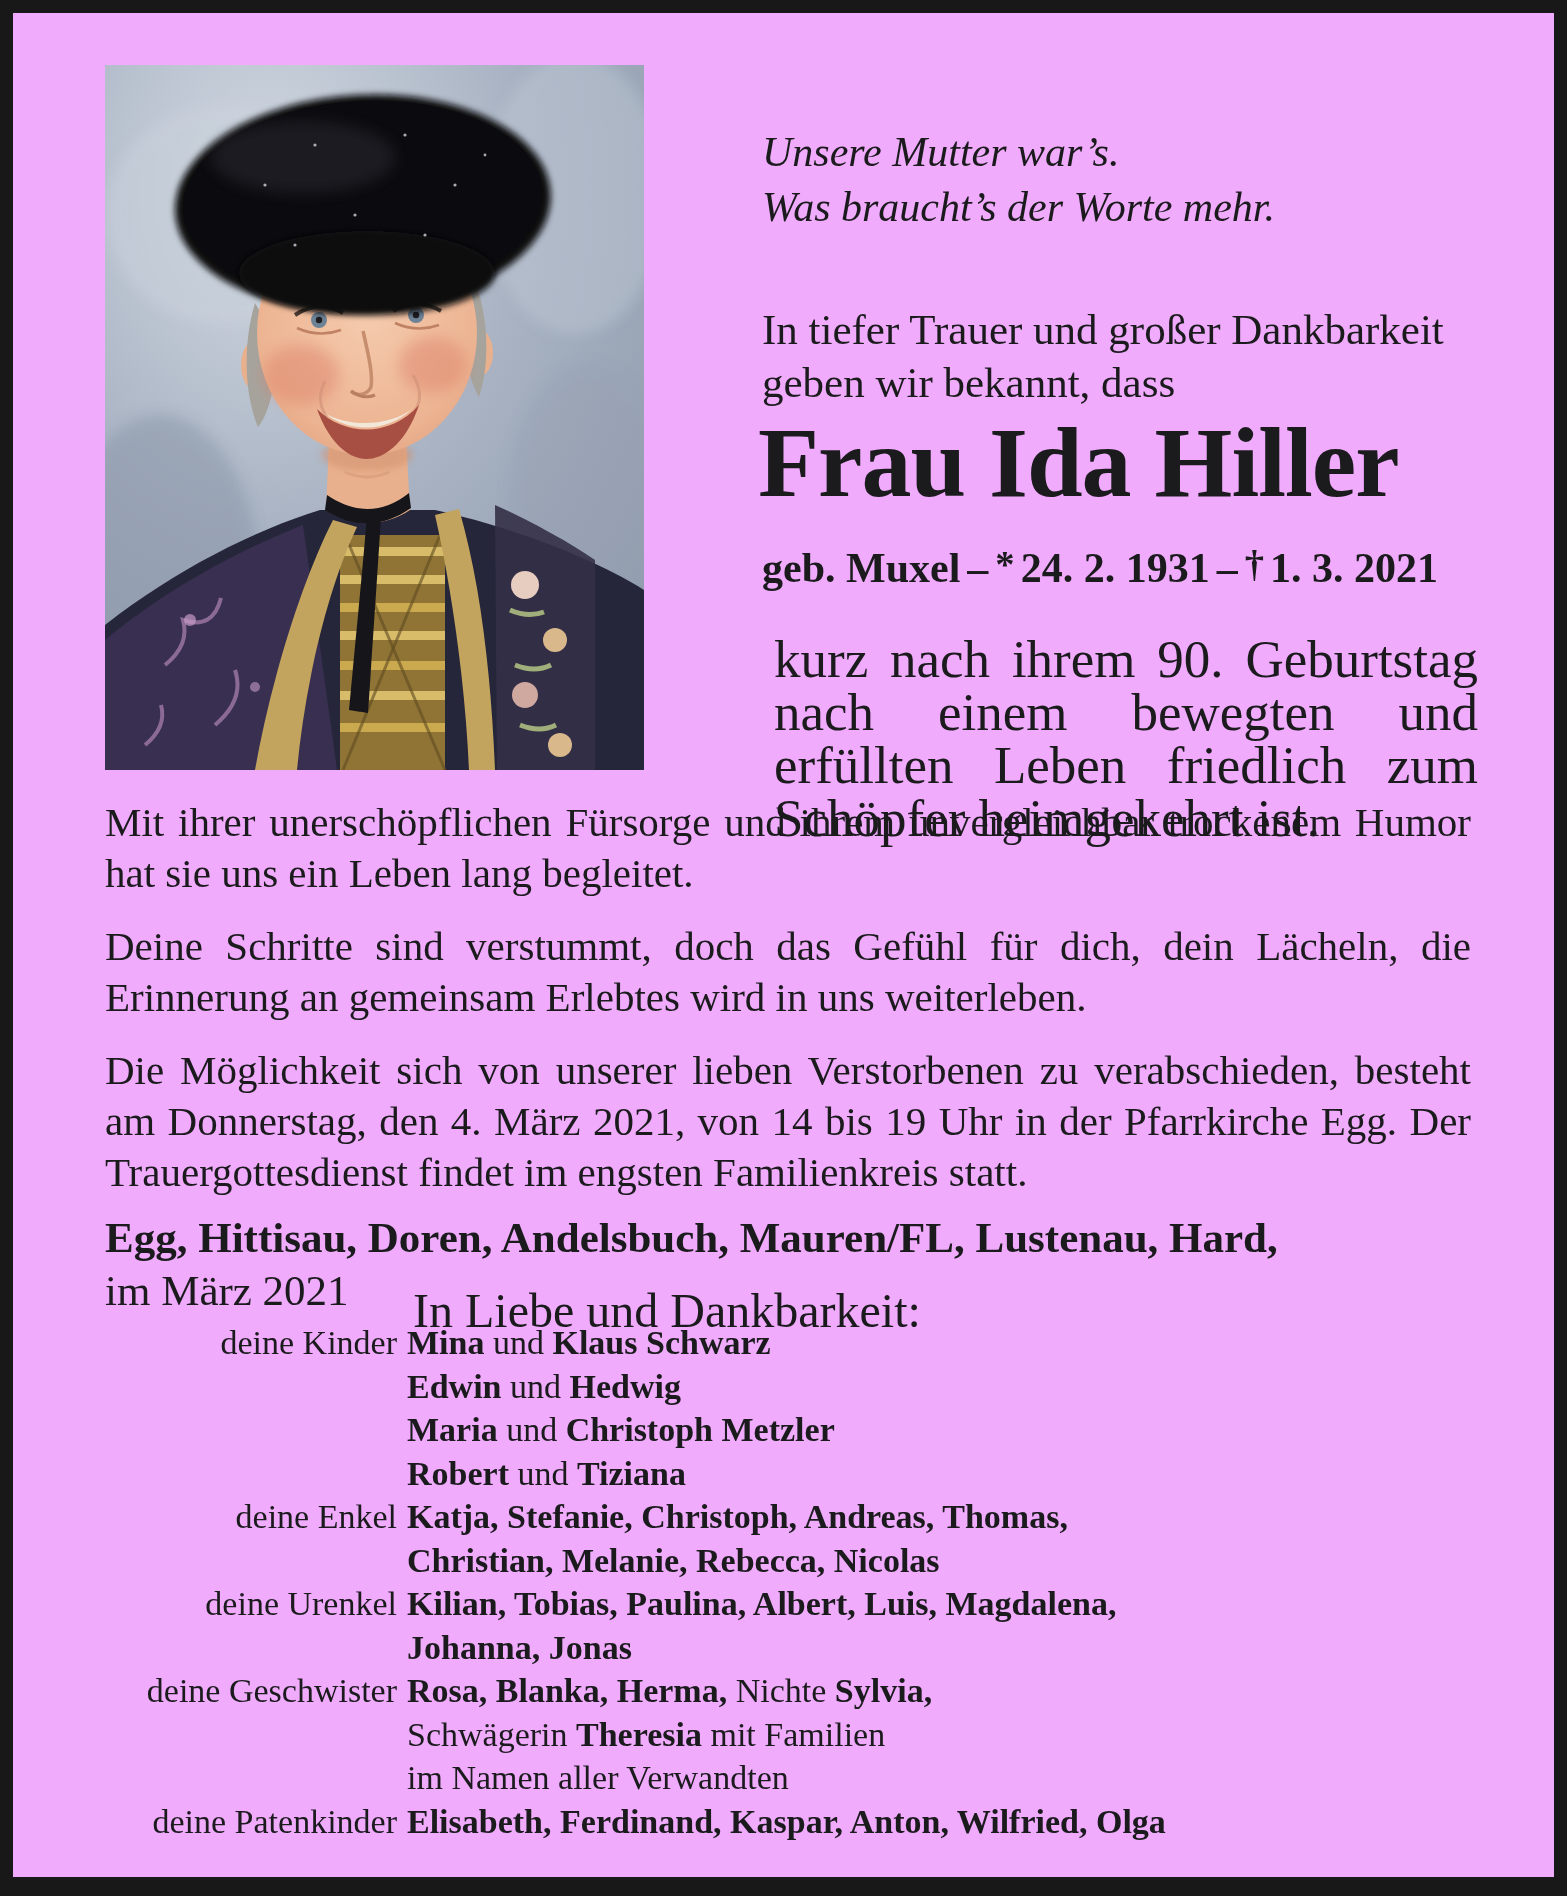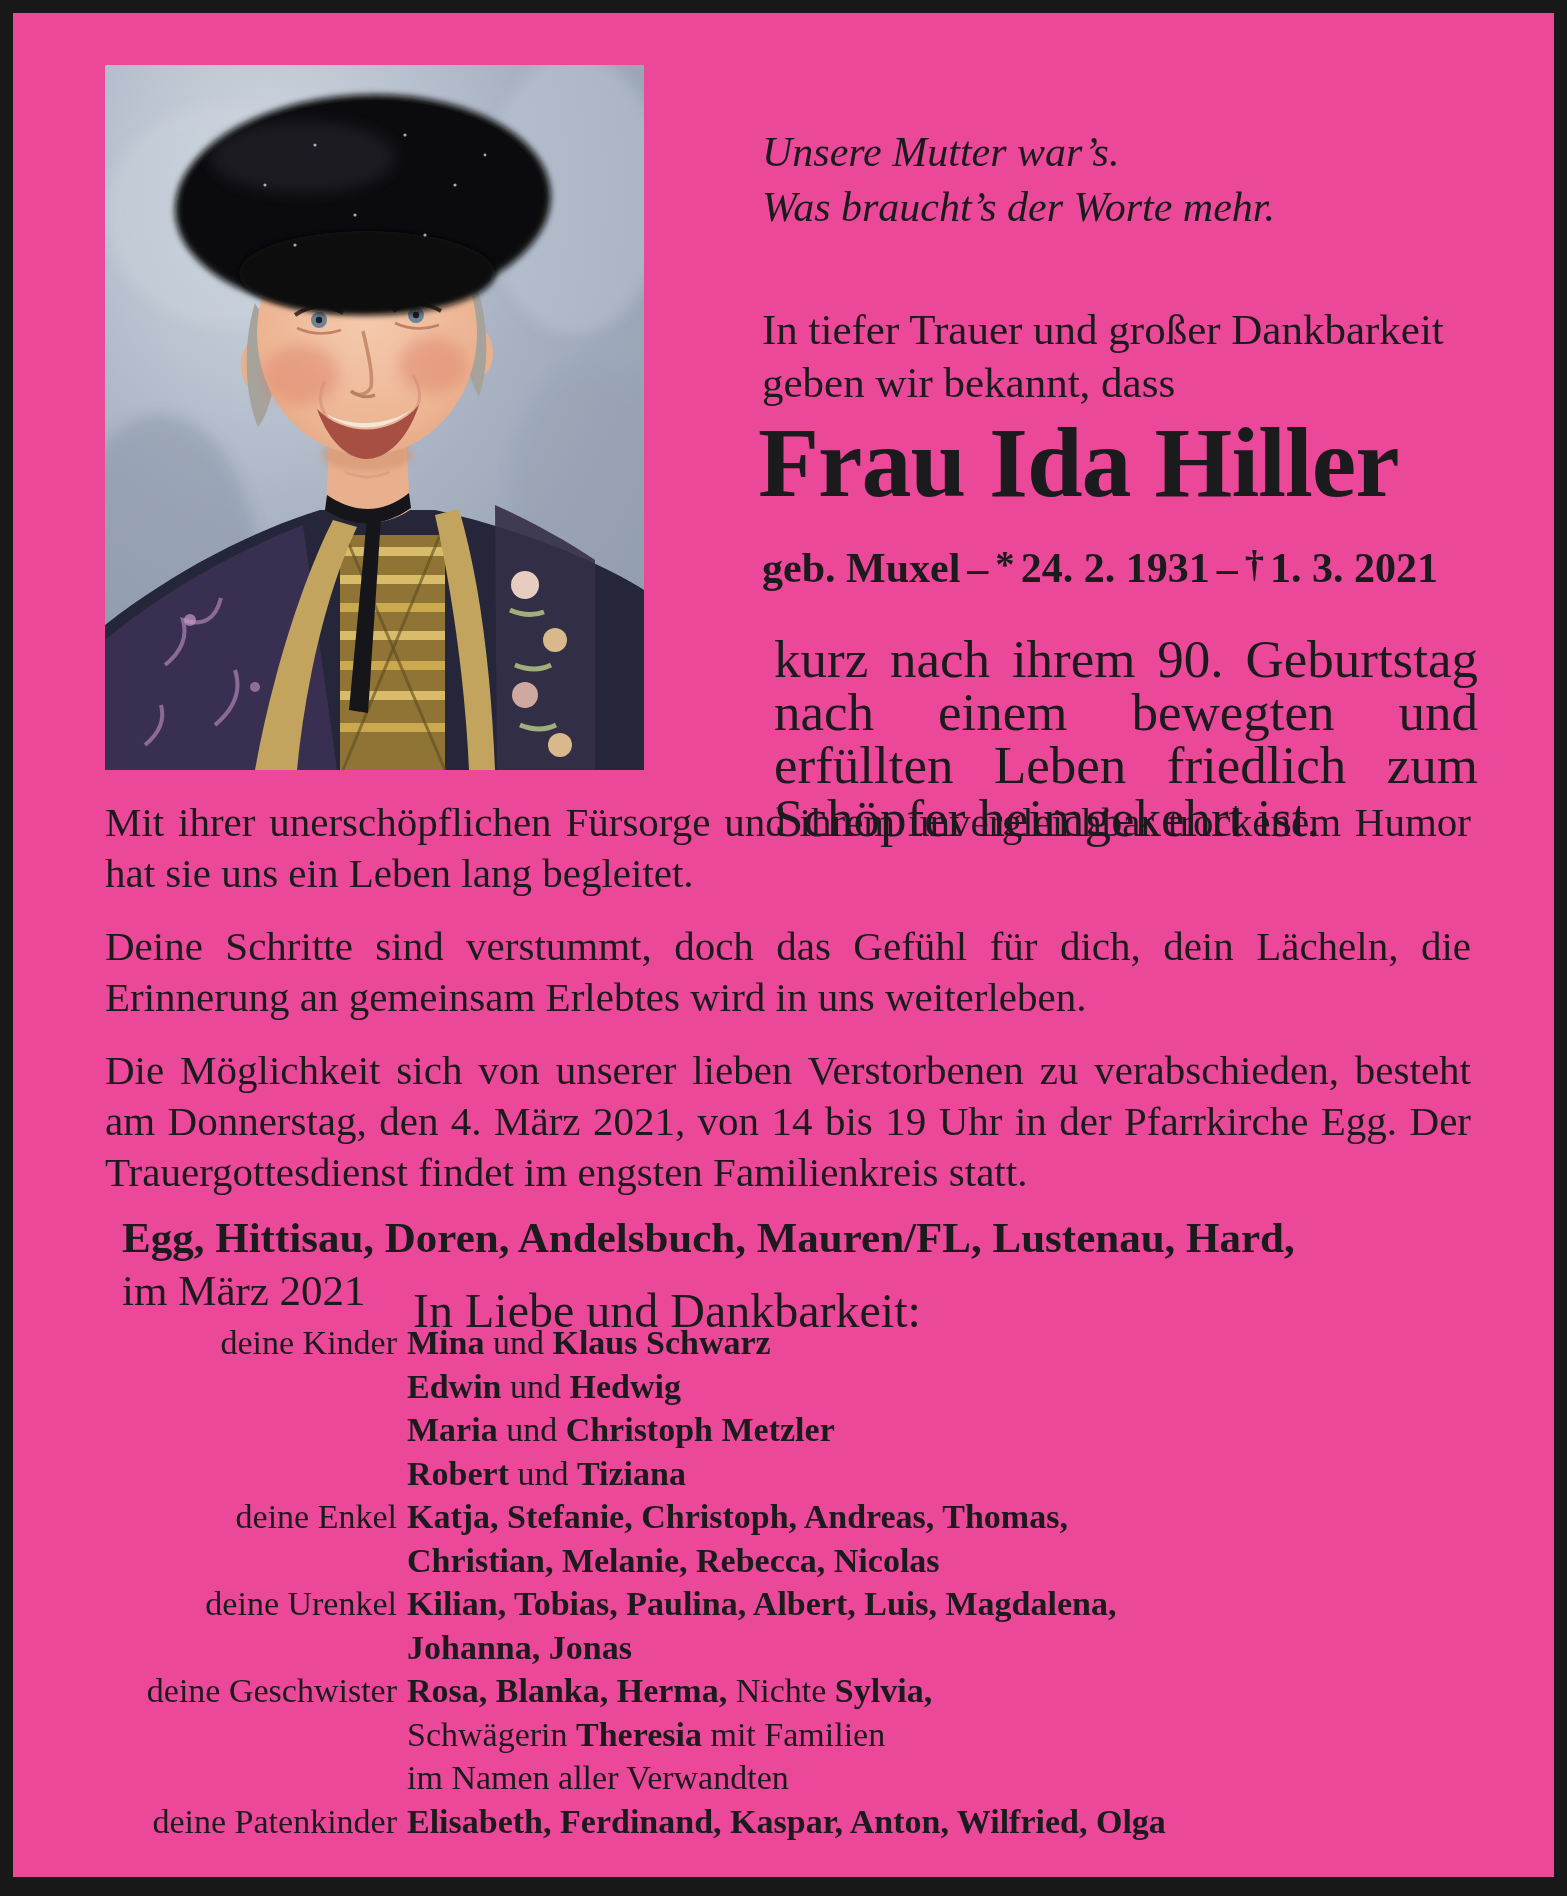--- a/index.html
+++ b/index.html
@@ -2,42 +2,42 @@
 <html lang="de"><head>
 <meta charset="utf-8">
 <style>
   html,body{margin:0;padding:0;background:#ffffff;}
   .sheet{
     position:relative;
     width:1567px;height:1896px;
     box-sizing:border-box;
     border:13px solid #181818;
     border-bottom-width:19px;
-    background:#ec4899;
+    background:#f0abfc;
     color:#1b1b1d;
     font-family:"Liberation Serif", serif;
     overflow:hidden;
   }
   
   .photo{position:absolute;left:92px;top:52px;width:539px;height:705px;}
   .photo svg{display:block;width:100%;height:100%;}
   
   .right-col{position:absolute;left:749px;top:52px;width:706px;height:735px;}
   .epigraph{position:absolute;top:60px;left:0;font-size:42px;line-height:55px;font-style:italic;}
   .announcement{position:absolute;top:238px;left:0;font-size:43px;line-height:53px;}
   .deceased-name{position:absolute;top:346px;left:-4px;margin:0;font-size:100px;line-height:1.04;font-weight:bold;letter-spacing:-1px;white-space:nowrap;}
   .vitals{position:absolute;top:479px;left:0;font-size:42px;font-weight:bold;white-space:nowrap;}
   .vitals .dash{margin:0 7px;}
   .vitals .sym{display:inline-block;transform:translateY(-0.14em);margin-right:6px;font-size:0.92em;}
   .lead{position:absolute;top:568px;left:12px;width:704px;font-size:53px;line-height:53px;text-align:justify;}
   
   .main{position:absolute;left:92px;top:784px;width:1366px;}
   .main p{margin:0;font-size:41px;line-height:51px;text-align:justify;}
   .main p + p{margin-top:22px;}
-  .cities-block{margin-top:13px;font-size:43px;line-height:53px;text-align:left;margin-left:17px;}
+  .cities-block{margin-top:13px;font-size:43px;line-height:53px;text-align:left;}
   .cities-block .cities{font-weight:bold;}
   .gratitude{position:absolute;left:400px;top:1270px;font-size:48px;}
   
   .family{position:absolute;left:92px;top:1308px;width:1420px;font-size:34px;line-height:43.5px;}
   .frow{display:flex;}
   .flabel{flex:0 0 292px;margin-right:10px;text-align:right;white-space:nowrap;}
   .fnames{flex:1;white-space:nowrap;}
   .fnames b{font-weight:bold;}
 </style>
 </head>

